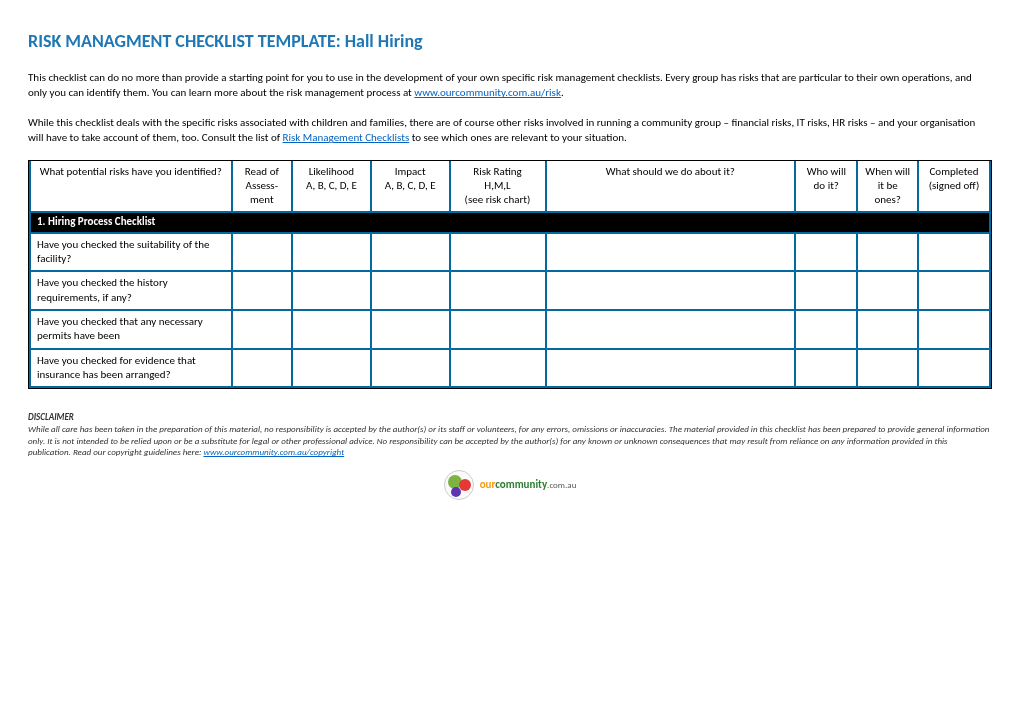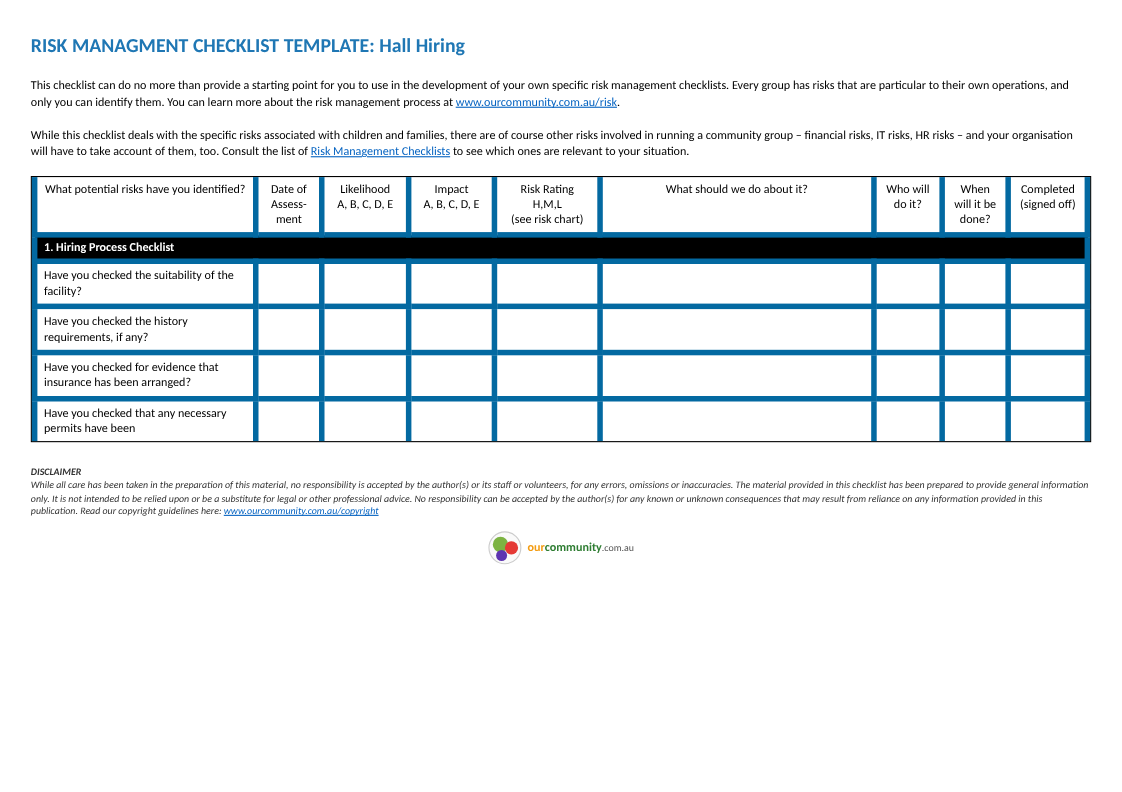--- a/index.html
+++ b/index.html
@@ -39,21 +39,21 @@
       border-bottom: 1px solid #000;
       font-size: 11.5px;
     }
     table {
       width: 100%;
       border-collapse: collapse;
       table-layout: fixed;
       font-size: 11px;
     }
     th, td {
-      border: 5px solid #0369a1;
+      border: 2px solid #0369a1;
       padding: 4px 6px;
       text-align: left;
       vertical-align: top;
       font-weight: normal;
       line-height: 1.3;
     }
     thead th { border-top: none; text-align: center; }
     .col-risk   { width: 21%; }
     .col-date   { width: 6.3%; }
     .col-like   { width: 8.2%; }
@@ -130,31 +130,31 @@
         <col class="col-impact">
       <col class="col-rating">
         <col class="col-action">
         <col class="col-who">
         <col class="col-when">
         <col class="col-comp">
     </colgroup>
     <thead>
       <tr>
         <th>What potential risks have you identified?</th>
-        <th>Date of Assess-ment</th>
+        <th>Read of Assess-ment</th>
         <th style="white-space:pre-line">Likelihood
 A, B, C, D, E</th>
         <th style="white-space:pre-line">Impact
 A, B, C, D, E</th>
         <th style="white-space:pre-line">Risk Rating
 H,M,L
 (see risk chart)</th>
         <th>What should we do about it?</th>
         <th>Who will do it?</th>
-        <th>When will it be done?</th>
+        <th>When will it be ones?</th>
         <th>Completed (signed off)</th>
       </tr>
     </thead>
     <tbody>
       <tr class="section-row">
         <td colspan="9">1.  Hiring Process Checklist</td>
       </tr>
       <tr class="data-row">
         <td>Have you checked the suitability of the facility?</td>
         <td></td>
@@ -171,40 +171,40 @@
         <td></td>
           <td></td>
           <td></td>
           <td></td>
           <td></td>
           <td></td>
           <td></td>
           <td></td>
       </tr>
       <tr class="data-row">
+        <td style="border-bottom:none">Have you checked that any necessary permits have been</td>
+        <td style="border-bottom:none"></td>
+          <td style="border-bottom:none"></td>
+          <td style="border-bottom:none"></td>
+          <td style="border-bottom:none"></td>
+          <td style="border-bottom:none"></td>
+          <td style="border-bottom:none"></td>
+          <td style="border-bottom:none"></td>
+          <td style="border-bottom:none"></td>
+      </tr>
+      <tr class="data-row">
         <td>Have you checked for evidence that insurance has been arranged?</td>
         <td></td>
           <td></td>
           <td></td>
           <td></td>
           <td></td>
           <td></td>
           <td></td>
           <td></td>
-      </tr>
-      <tr class="data-row">
-        <td style="border-bottom:none">Have you checked that any necessary permits have been</td>
-        <td style="border-bottom:none"></td>
-          <td style="border-bottom:none"></td>
-          <td style="border-bottom:none"></td>
-          <td style="border-bottom:none"></td>
-          <td style="border-bottom:none"></td>
-          <td style="border-bottom:none"></td>
-          <td style="border-bottom:none"></td>
-          <td style="border-bottom:none"></td>
       </tr>
     </tbody>
   </table>
 </div>
 
 <div class="disclaimer">
   <span class="dh">DISCLAIMER</span><br>
   <span>While all care has been taken in the preparation of this material, no responsibility is accepted by the author(s) or its staff or volunteers, for any errors, omissions or inaccuracies. The material provided in this checklist has been prepared to provide general information only. It is not intended to be relied upon or be a substitute for legal or other professional advice. No responsibility can be accepted by the author(s) for any known or unknown consequences that may result from reliance on any information provided in this publication. Read our copyright guidelines here: </span><a href="#">www.ourcommunity.com.au/copyright</a>
 </div>
 

